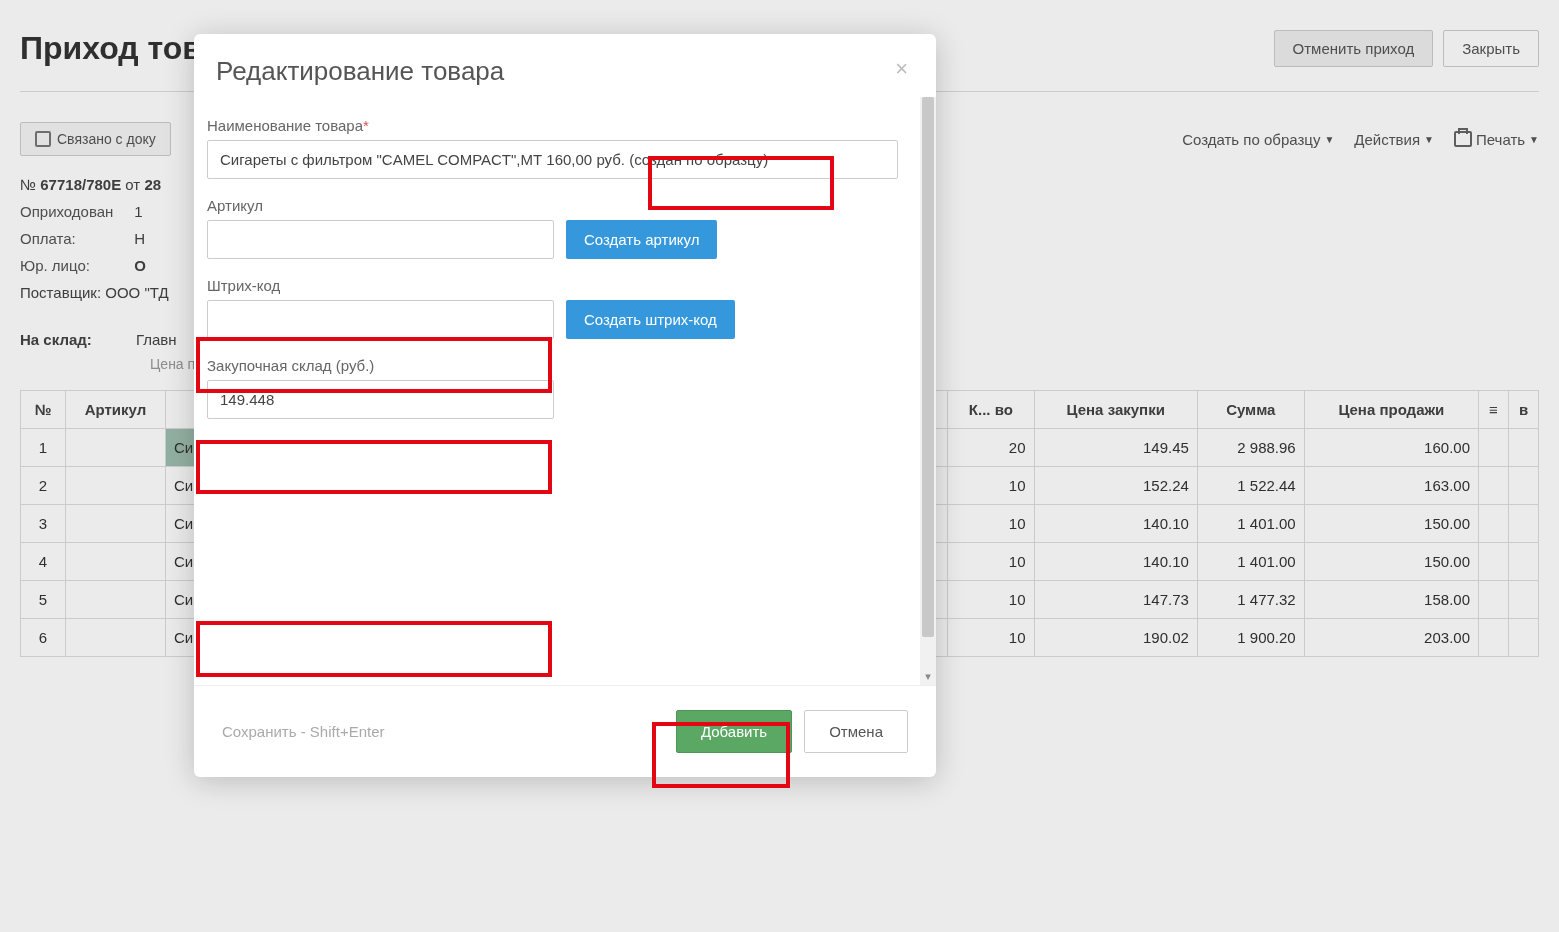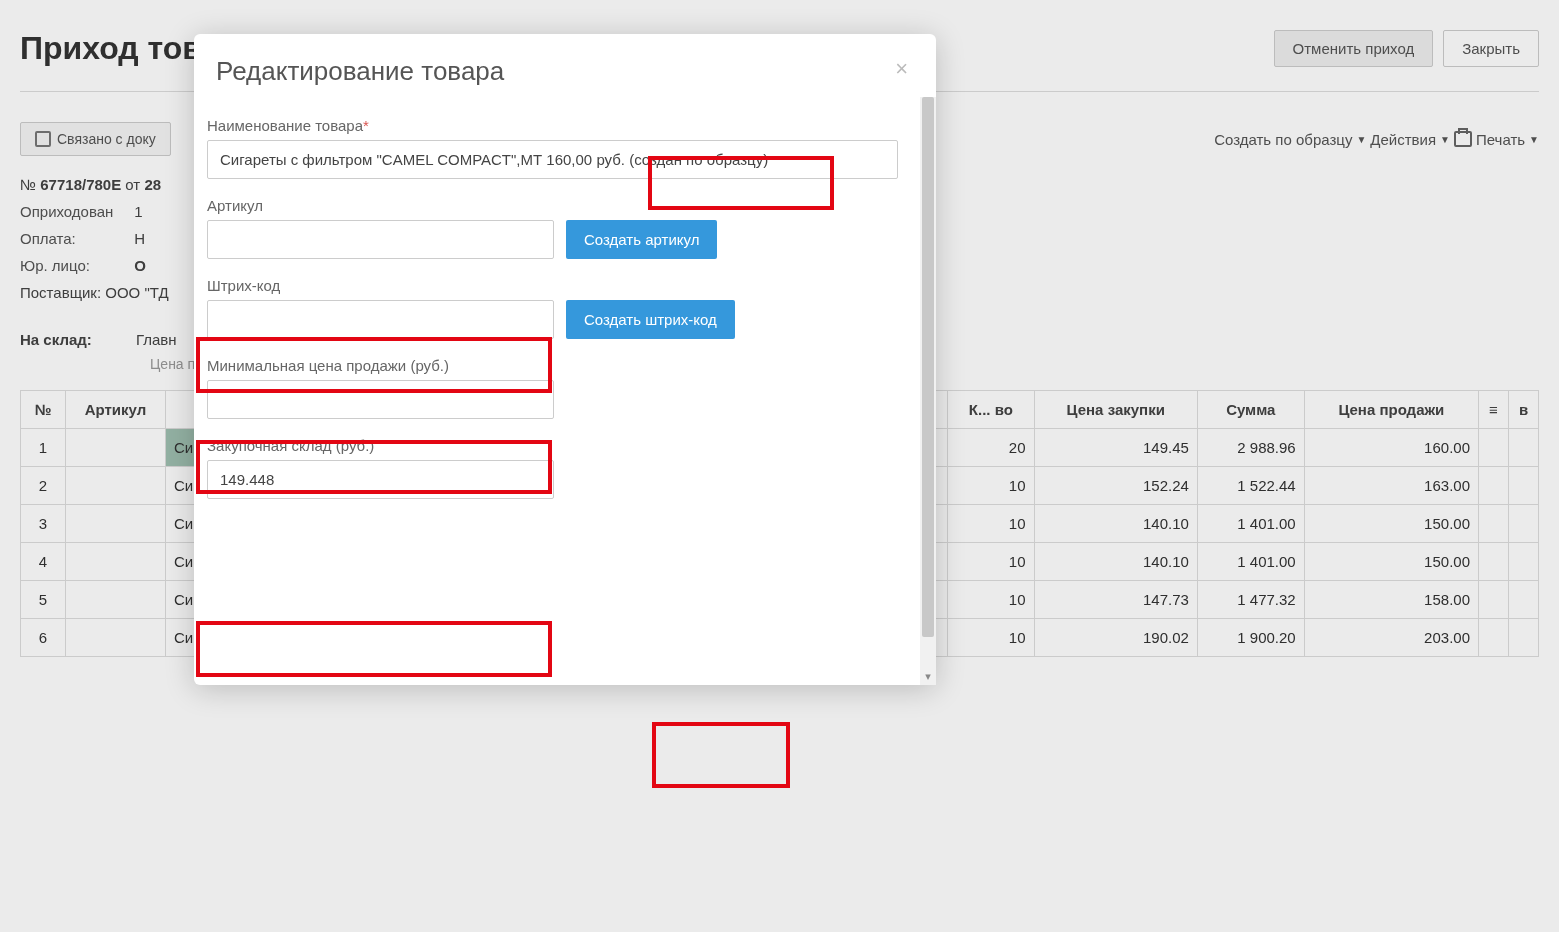--- a/index.html
+++ b/index.html
@@ -58,21 +58,21 @@
   display: inline-flex;
   align-items: center;
   gap: 6px;
   border: 1px solid #ccc;
   background: #f5f5f5;
   padding: 8px 14px;
   color: #555;
   font-size: 14px;
   border-radius: 2px;
 }
-.toolbar-right { display: flex; gap: 4px; align-items:center; }
+.toolbar-right { display: flex; gap: 20px; align-items:center; }
 .action-link {
   color: #555;
   display: inline-flex;
   align-items: center;
   gap: 4px;
   font-size: 15px;
 }
 .triangle-down {
   font-size: 10px;
 }
@@ -426,35 +426,38 @@
 
       <div class="form-group">
         <label class="form-label">Штрих-код</label>
         <div class="input-row">
           <input class="form-input half" type="text" value="" style="">
           <button class="btn-blue">Создать штрих-код</button>
         </div>
       </div>
 
 
-      <div class="form-group">
-        <label class="form-label">Минимальная цена продажи (руб.)</label>
-        <input class="form-input half" type="text" value="" style="">
-      </div>
 
       <div class="form-group" style="margin-bottom:0">
         <label class="form-label">Закупочная склад (руб.)</label>
         <input class="form-input half" type="text" value="149.448" style="">
       </div>
     </div>
     <div class="modal-scroll">
       <div class="modal-scroll-thumb"></div>
       <div class="scroll-arrow" style="bottom:2px">▾</div>
     </div>
   </div>
 
+  <div class="modal-footer">
+    <div class="footer-hint">Сохранить - Shift+Enter</div>
+    <div class="modal-actions">
+      <button class="btn-green">Добавить</button>
+      <button class="btn-outline">Отмена</button>
+    </div>
+  </div>
 </div>
 
 <div class="hl" style="left:648px; top:156px; width:186px; height:54px;"></div>
 <div class="hl" style="left:196px; top:337px; width:356px; height:56px;"></div>
 <div class="hl" style="left:196px; top:440px; width:356px; height:54px;"></div>
 <div class="hl" style="left:196px; top:621px; width:356px; height:56px;"></div>
 <div class="hl" style="left:652px; top:722px; width:138px; height:66px;"></div>
 
 </body></html>

